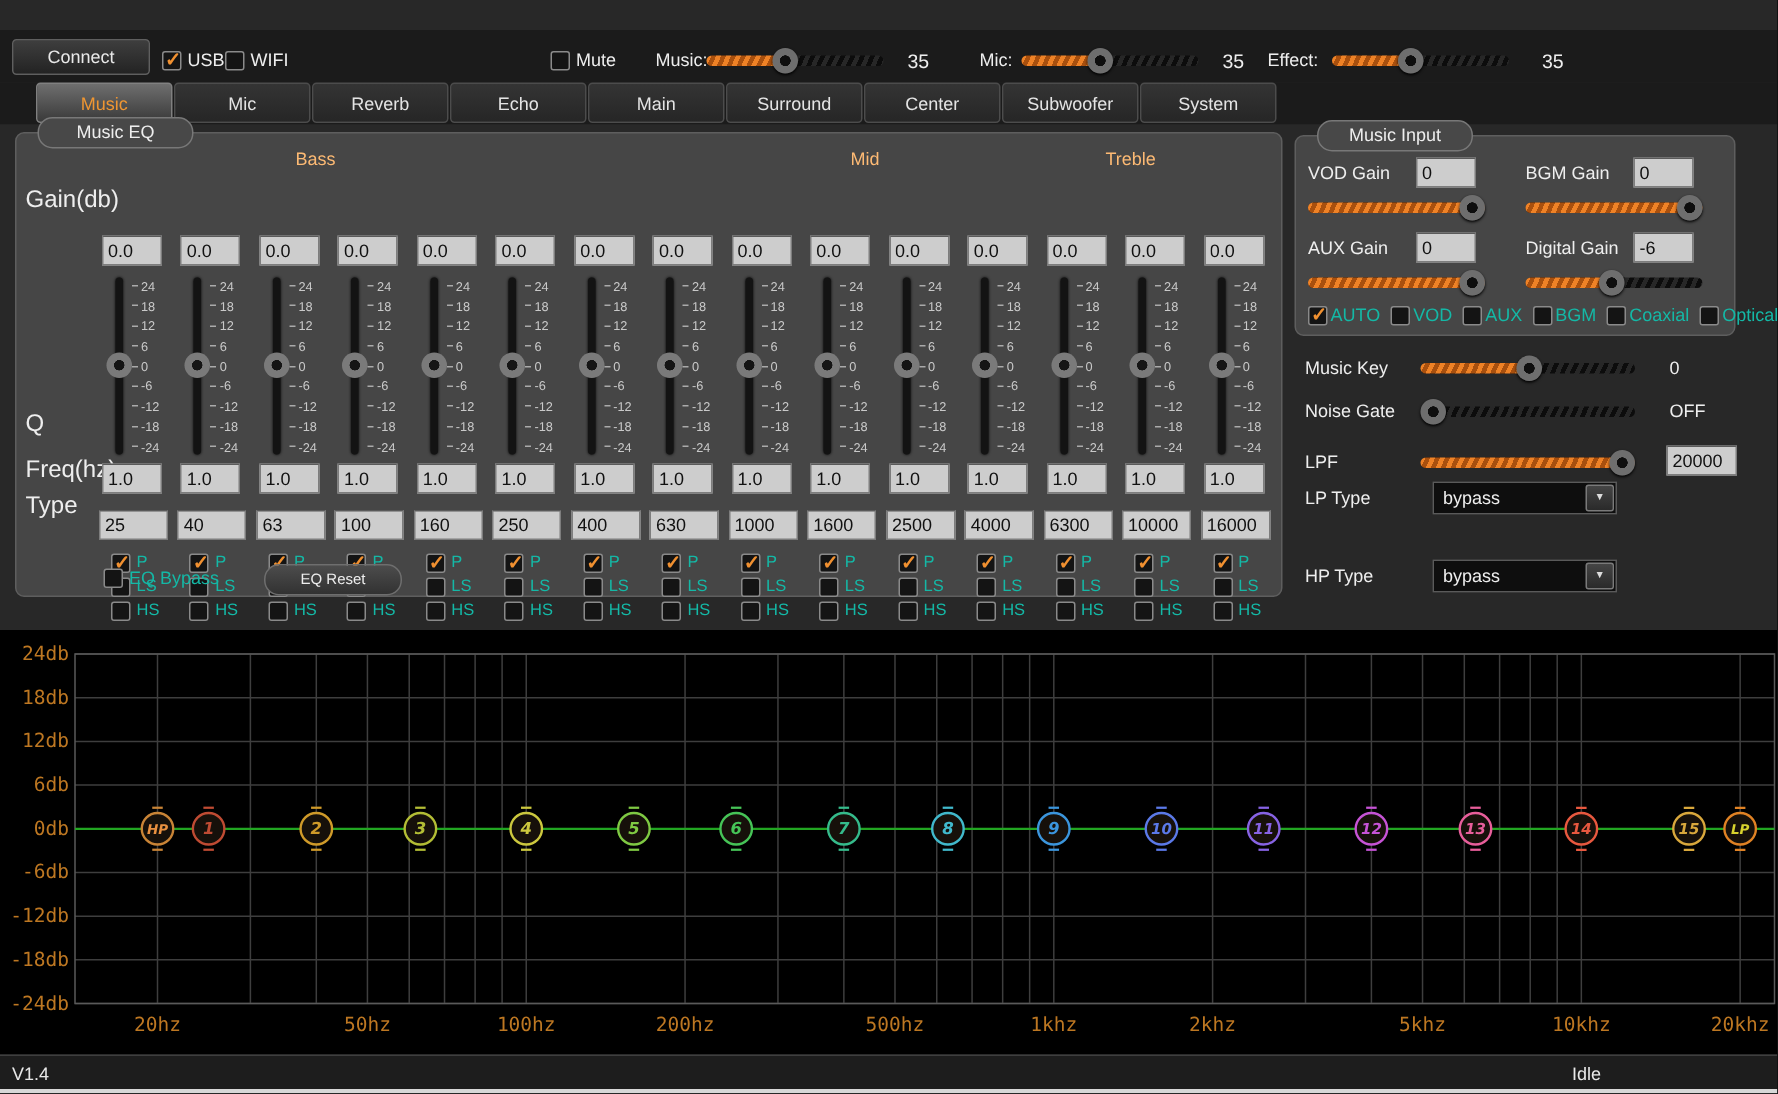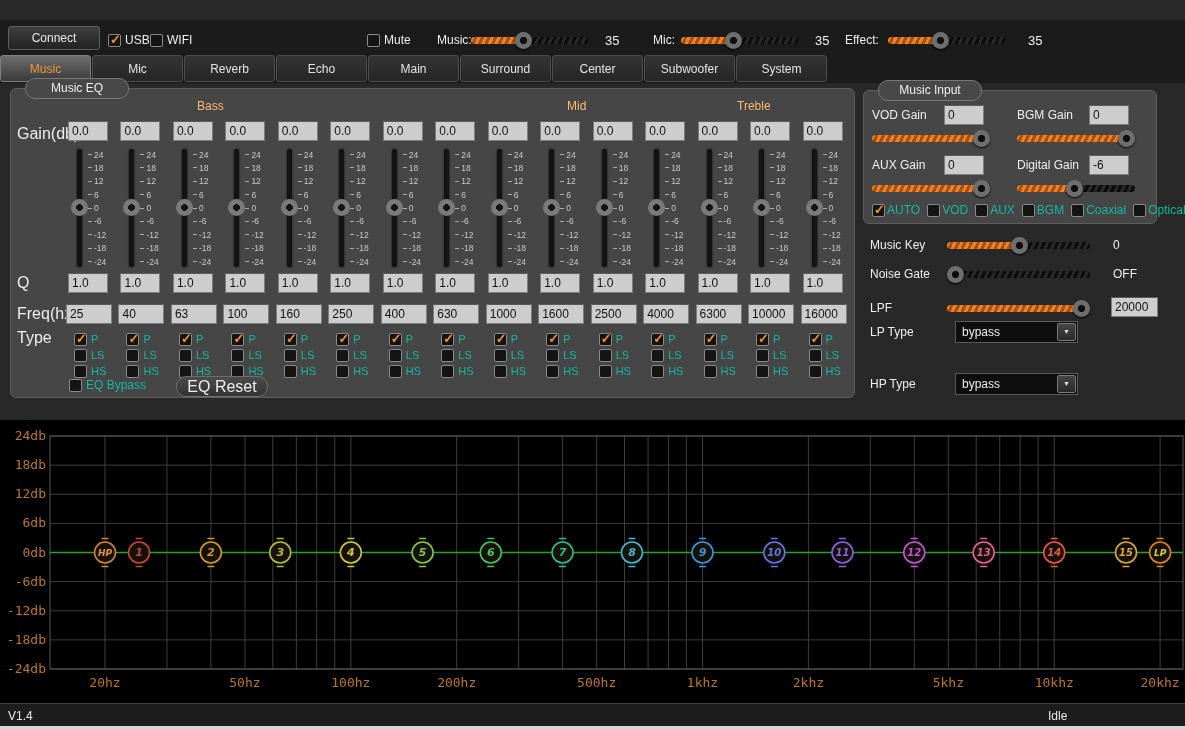--- a/index.html
+++ b/index.html
@@ -35,38 +35,38 @@
   
   .hslider { position:relative; height:16px; }
   .htrack { position:absolute; left:0; top:5px; width:100%; height:7px; border-radius:4px;
     background:repeating-linear-gradient(115deg, #272727 0 3px, #0c0c0c 3px 6px); }
   .hfill { position:absolute; left:0; top:5px; height:7px; border-radius:4px;
     background:repeating-linear-gradient(115deg, #ef8226 0 3px, #a9500e 3px 6px); }
   .hknob { position:absolute; top:0; width:17px; height:17px; border-radius:50%;
     background:radial-gradient(circle, #0e0e0e 0 29%, #6e6e6e 31% 72%, #3f3f3f 75%); box-shadow:0 1px 2px #000; }
 
   
-  .tabbar { position:absolute; left:0; top:55px; width:100%; height:28px; background:#1b1b1b; display:flex; padding-left:0; gap:1px; }
+  .tabbar { position:absolute; left:0; top:55px; width:100%; height:28px; background:#1b1b1b; display:flex; padding-left:24px; gap:1px; }
   .tab { width:91px; height:27px; background:linear-gradient(#343434,#262626); border:1px solid #4c4c4c; border-radius:3px;
     display:flex; align-items:center; justify-content:center; }
   .tab span { font-size:12px; color:#e4e4e4; }
   .tab.active { background:linear-gradient(#6e6e6e,#3a3a3a); border-color:#808080; }
   .tab.active span { color:#ef9632; }
 
   
   .main { position:absolute; left:0; top:83px; width:100%; height:337px; background:#282828; }
   .panel { position:absolute; background:#464646; border:1px solid #5e5e5e; border-radius:6px; }
   .panel-tab { position:absolute; top:-11px; left:14px; width:104px; height:21px; background:#484848; border:1px solid #787878;
     border-radius:10px; color:#eee; font-size:12px; text-align:center; line-height:19px; }
   .eq-panel { left:10px; top:5px; width:845px; height:310px; }
   .row-label { position:absolute; left:6px; color:#eee; font-size:16px; }
   .section-label { position:absolute; top:10px; width:60px; text-align:left; color:#fdba74; font-size:12px; }
 
   .eq-bands { position:absolute; left:54px; top:32px; width:787px; display:grid; grid-template-columns:repeat(15,1fr); }
-  .band { position:relative; }
+  .band { position:relative;margin-top:36px; }
   .slot-gain { height:26px; } .slot-slider { height:124px; } .slot-q { height:31px; } .slot-freq { height:27px; }
   .tin { height:20px; background:#cdcdcd; border:1px solid #7d7d7d; border-top-color:#5a5a5a; color:#111;
     font-size:12px; font-family:inherit; padding:0 3px; }
   .tin.gain, .tin.q { width:40px; margin-left:3px; }
   .tin.freq { width:46px; margin-left:1px; }
 
   .vslider { position:relative; width:48px; height:118px; margin-left:3px; margin-top:2px; }
   .vtrack { position:absolute; left:9px; top:0; width:5px; height:118px; background:#131313; border-radius:3px; box-shadow:0 0 2px #000; }
   .vknob { position:absolute; left:3px; top:50px; width:17px; height:17px; border-radius:50%;
     background:radial-gradient(circle, #151515 0 28%, #7a7a7a 30% 72%, #474747 75%); }
@@ -74,21 +74,21 @@
   .vscale .t { display:flex; align-items:center; gap:2px; height:9px; }
   .vscale .dash { width:4px; height:1px; background:#aaa; }
   .vscale .num { font-size:8.5px; color:#c9c9c9; }
 
   .types { margin-left:9px; }
   .type-row { display:flex; align-items:center; gap:4px; height:16px; }
   .cb-label { color:#14b8a6; font-size:11px; }
   .eq-bottom-cb { position:absolute; left:58px; top:289px; display:flex; align-items:center; gap:4px; }
   .eq-bottom-cb .cb-label { font-size:12px; }
   .reset-btn { position:absolute; left:165px; top:287px; width:92px; height:21px; background:linear-gradient(#4c4c4c,#323232);
-    border:1px solid #6e6e6e; border-radius:10px; color:#eee; font-size:16px; font-family:inherit; }
+    border:1px solid #6e6e6e; border-radius:10px; color:#eee; font-size:10px; font-family:inherit; }
 
   
   .mi-panel { left:863px; top:7px; width:294px; height:134px; }
   .input-gains { position:absolute; left:8px; top:13px; width:278px; display:grid; grid-template-columns:1fr 1fr; column-gap:12px; row-gap:8px; }
   .gc-row1 { display:flex; align-items:center; height:22px; }
   .gc-label { width:72px; color:#eee; font-size:12px; }
   .tin.gval { width:40px; }
   .gc-row2 { margin-top:4px; }
   .sources { position:absolute; left:8px; bottom:6px; width:282px; display:flex; align-items:center; gap:7px; }
   .src { display:flex; align-items:center; gap:2px; }

